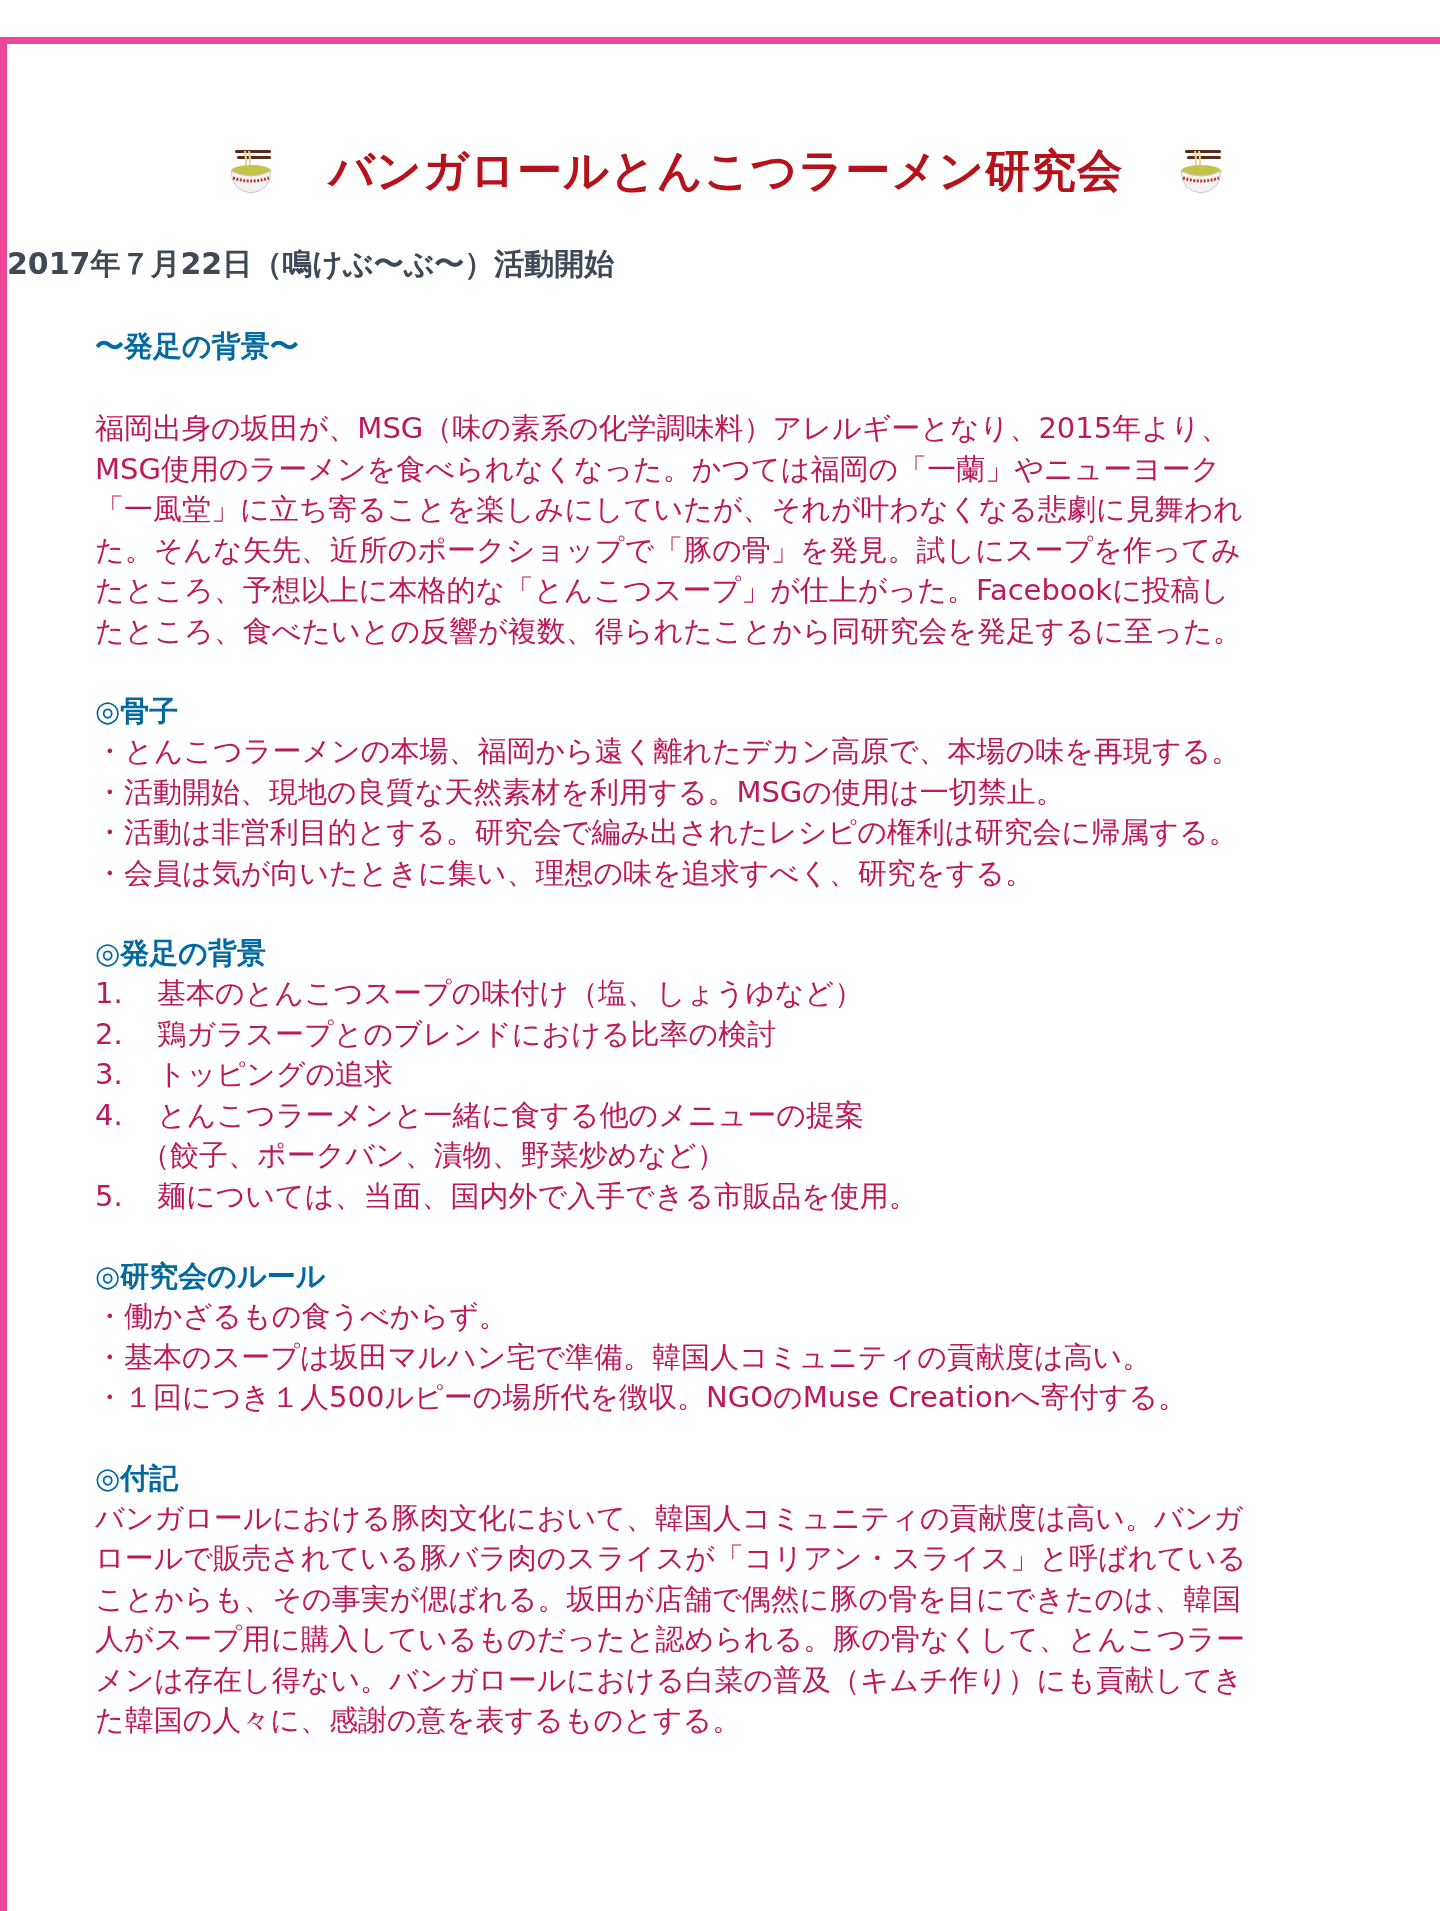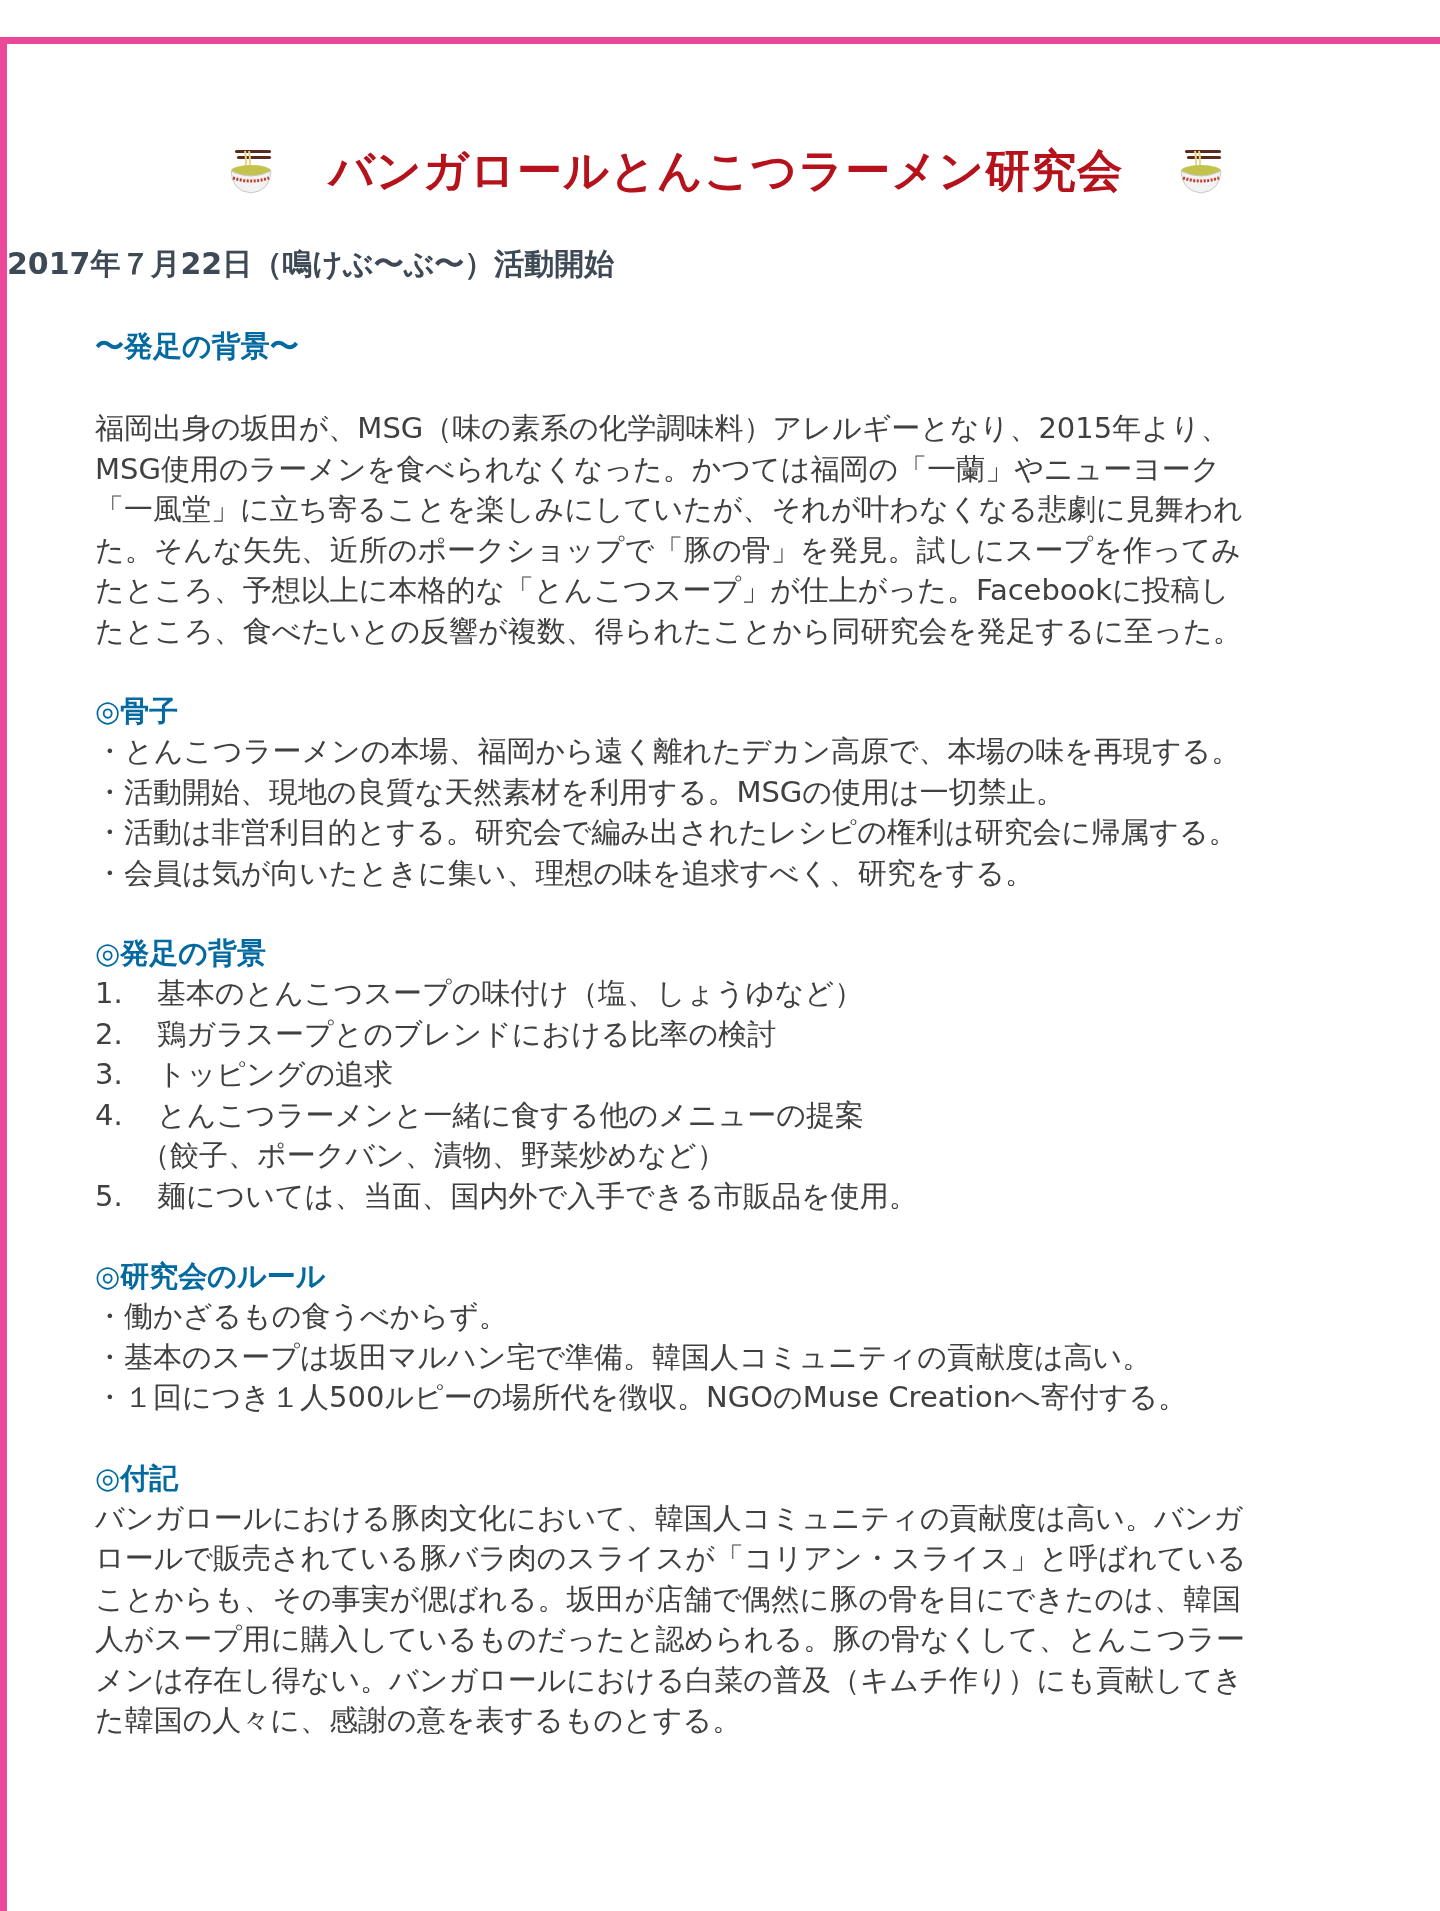--- a/index.html
+++ b/index.html
@@ -58,21 +58,21 @@
       width: 1280px;
     }
     .heading {
       color: #0369a1;
       font-size: 29px;
       font-weight: bold;
       line-height: 40px;
       white-space: nowrap;
     }
     .para {
-      color: #404040;
+      color: #be185d;
       font-size: 29px;
       line-height: 40.5px;
       white-space: nowrap;
     }
     .para div { height: 40.5px; }
     .gap-lg { height: 42px; }
     .gap-md { height: 40px; }
     .list-item { display: flex; height: 40.5px; }
     .list-num { width: 62px; flex: none; }
     .list-sub { padding-left: 46px; }

